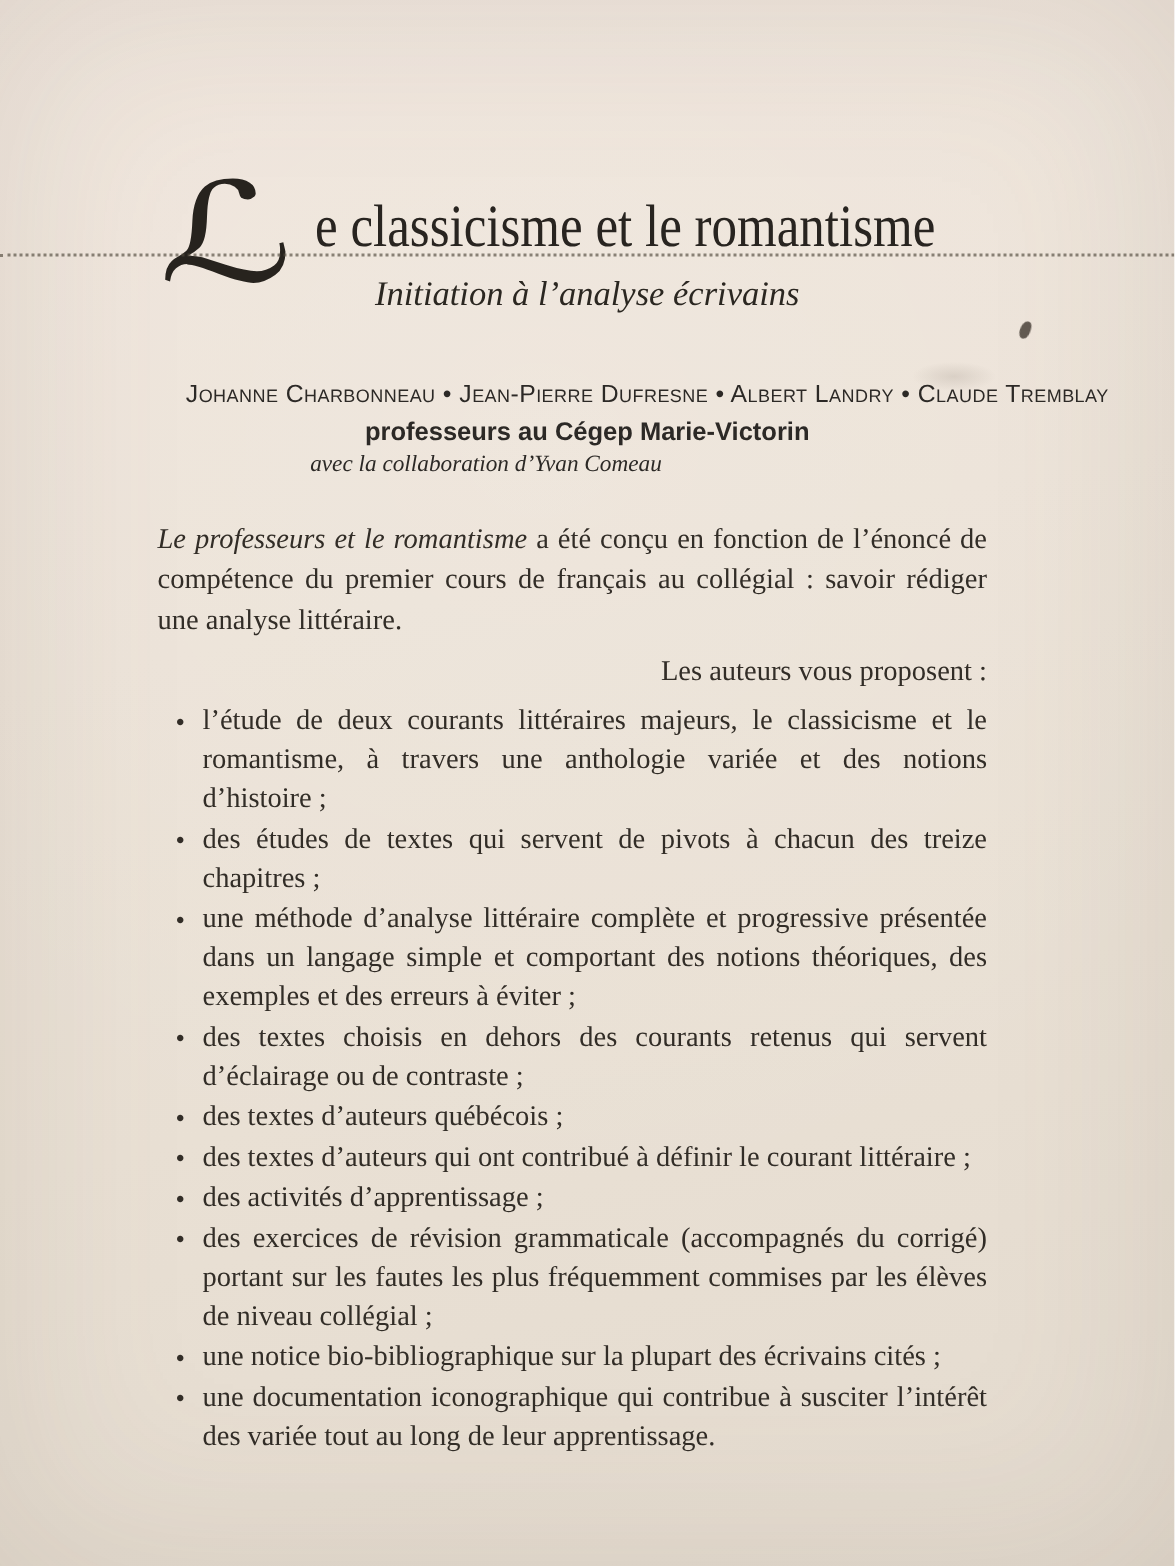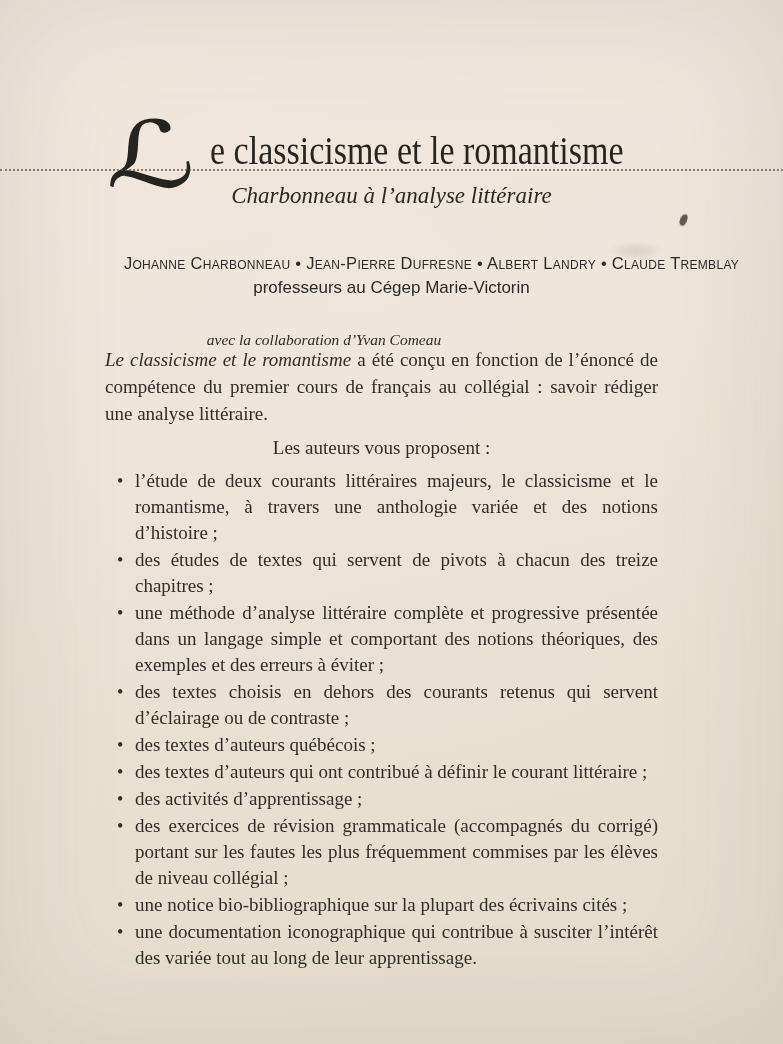--- a/index.html
+++ b/index.html
@@ -45,60 +45,60 @@
     transform: rotate(16deg); filter: blur(0.5px); opacity: 0.85;
   }
   
   .authors-line {
     position: absolute; left: 0; top: 254px; width: 783px; text-align: center;
     font-family: "Liberation Sans", sans-serif; font-variant: small-caps;
     font-size: 16.5px; letter-spacing: 0.3px; color: #2c2926; padding-left: 40px;
   }
   .affiliation-line {
     position: absolute; left: 0; top: 278px; width: 783px; text-align: center;
-    font-family: "Liberation Sans", sans-serif; font-size: 17px; color: #2c2926;
+    font-family: "Liberation Sans", sans-serif; font-size: 17px; color: #2c2926; font-weight: bold;
   }
   .collaboration-line {
     position: absolute; left: 0; top: 301px; width: 648px; text-align: center;
-    font-style: italic; font-size: 15.5px; color: #2c2926; margin-top: 30px;
+    font-style: italic; font-size: 15.5px; color: #2c2926;
   }
   
   .content-block {
     position: absolute; left: 105px; top: 346px; width: 553px;
     font-size: 19px; color: #322d27; text-align: justify;
   }
   .intro-paragraph { margin: 0 0 7px 0; line-height: 27px; }
   .intro-lead { font-style: italic; }
-  .list-heading { margin: 0 0 7px 0; line-height: 27px; text-align: center; }
+  .list-heading { margin: 0 0 7px 0; line-height: 27px; text-align: right; }
   ul.features-list { margin: 0; padding: 0; list-style: none; }
   ul.features-list li {
     position: relative; padding-left: 30px; margin: 0 0 1px 0; line-height: 26px;
   }
   ul.features-list .bullet-dot {
     position: absolute; left: 12px; top: 0; font-size: 18px;
   }
   ul.features-list .li-text { display: block; text-align: justify; font-family: Liberation Serif, serif; }
 </style>
 </head>
 <body>
 
 <div class="photo-page">
 
   <span class="script-l">ℒ</span>
   <span class="book-title">e classicisme et le romantisme</span>
   <div class="dotted-rule"></div>
-  <div class="book-subtitle">Charbonneau à l’analyse littéraire</div>
+  <div class="book-subtitle">Initiation à l’analyse écrivains</div>
   <div class="ink-speck"></div>
 
   <div class="authors-line">Johanne Charbonneau • Jean-Pierre Dufresne • Albert Landry • Claude Tremblay</div>
   <div class="affiliation-line">professeurs au Cégep Marie-Victorin</div>
   <div class="collaboration-line">avec la collaboration d’Yvan Comeau</div>
 
   <div class="content-block">
-    <p class="intro-paragraph"><span class="intro-lead">Le classicisme et le romantisme</span><span> a été conçu en fonction de l’énoncé de compétence du premier cours de français au collégial&nbsp;: savoir rédiger une analyse littéraire.</span></p>
+    <p class="intro-paragraph"><span class="intro-lead">Le professeurs et le romantisme</span><span> a été conçu en fonction de l’énoncé de compétence du premier cours de français au collégial&nbsp;: savoir rédiger une analyse littéraire.</span></p>
 
     <p class="list-heading">Les auteurs vous proposent&nbsp;:</p>
 
     <ul class="features-list">
       <li>
           <span class="bullet-dot">•</span>
           <span class="li-text">l’étude de deux courants littéraires majeurs, le classicisme et le romantisme, à travers une anthologie variée et des notions d’histoire&nbsp;;</span>
         </li>
       <li>
           <span class="bullet-dot">•</span>

